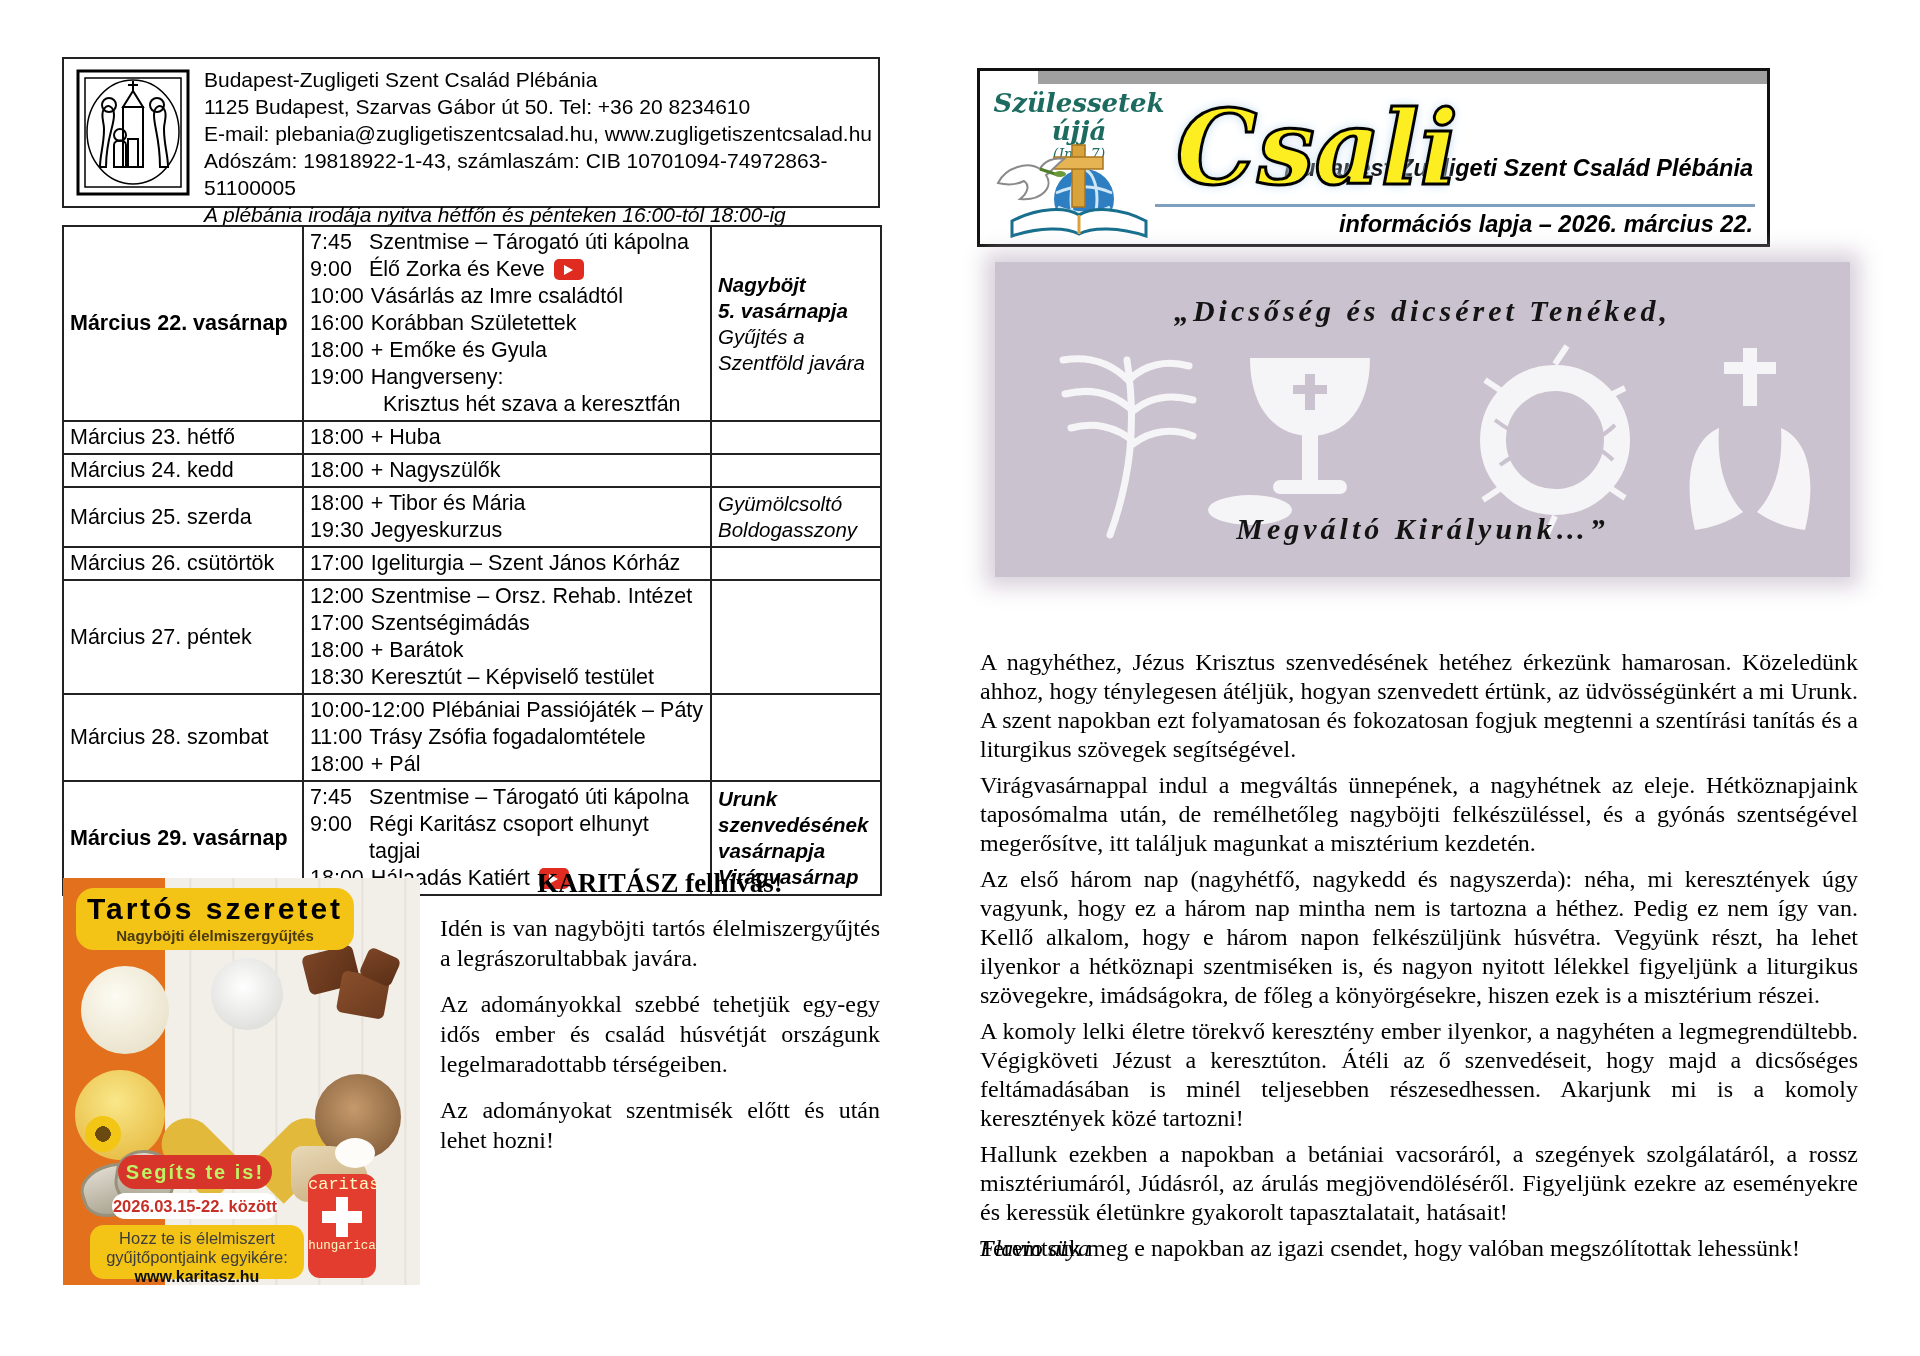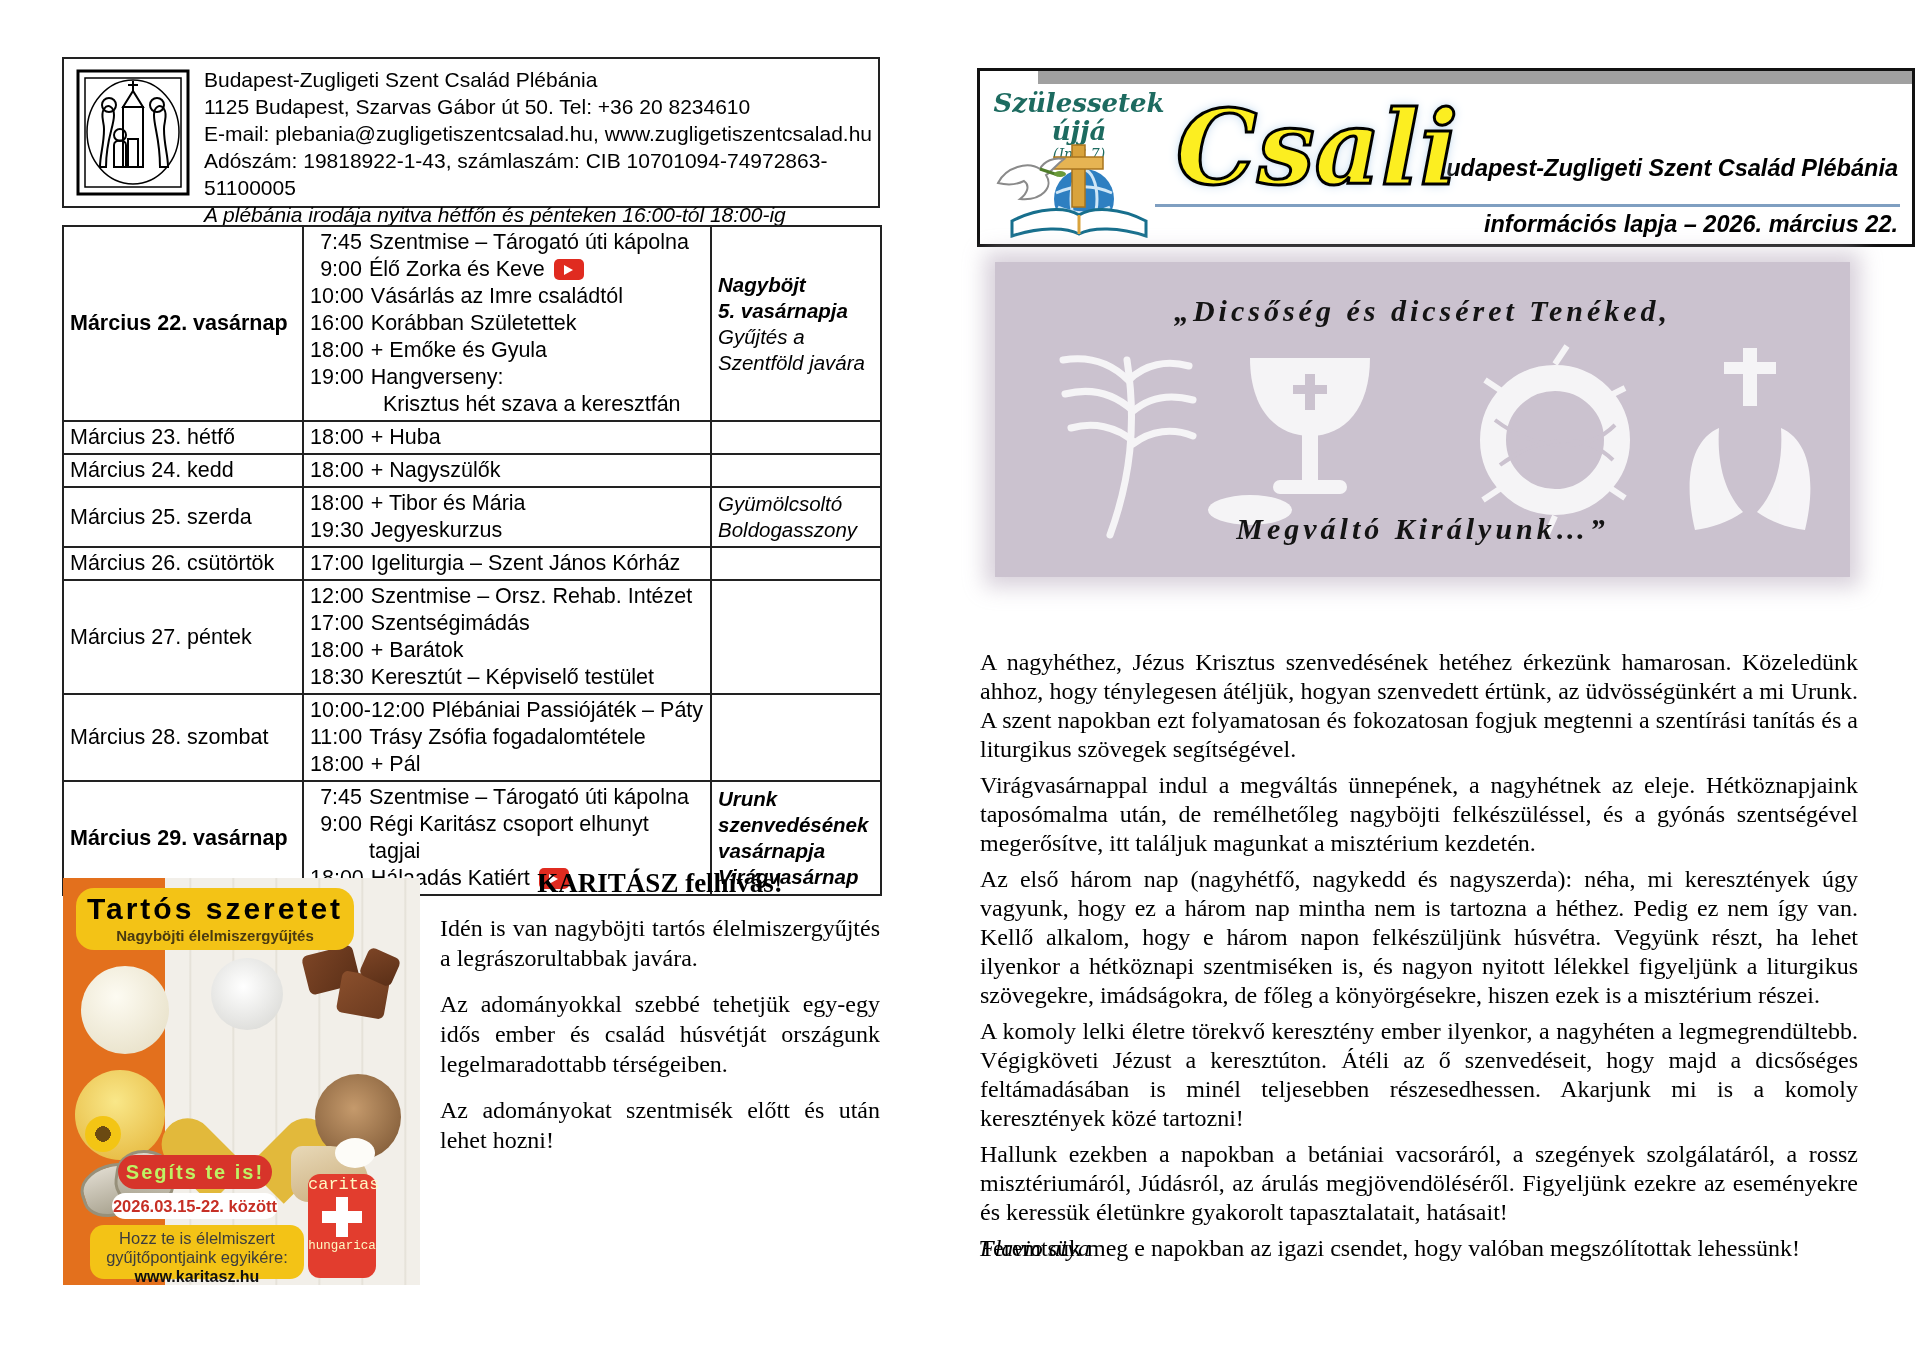--- a/index.html
+++ b/index.html
@@ -14,21 +14,21 @@
       font-size:21px;line-height:27px;}
   .parish-header-text .office{font-style:italic;}
 
   table.schedule{position:absolute;left:62px;top:225px;width:818px;border-collapse:collapse;
       font-size:21.5px;table-layout:fixed;}
   table.schedule td{border:2px solid #222;padding:2px 6px;vertical-align:middle;box-sizing:border-box;}
   td.day{padding-left:9px;}
   td.day.bold{font-weight:bold;}
   td.events{padding:3px 8px;}
   .ev{display:flex;line-height:27px;}
-  .ev-time{min-width:52px;text-align:right;margin-right:7px;white-space:nowrap;flex:none;}
+  .ev-time{min-width:52px;margin-right:7px;white-space:nowrap;flex:none;}
   .ev.indent .ev-text{margin-left:14px;}
   .yt{display:inline-flex;align-self:center;width:30px;height:21px;margin-left:9px;
       background:var(--youtube-red);border-radius:5px;align-items:center;justify-content:center;flex:none;}
   .yt i{display:block;width:0;height:0;border-left:9px solid #fff;
       border-top:5.5px solid transparent;border-bottom:5.5px solid transparent;}
   td.notes{font-size:20.5px;line-height:26px;padding-left:7px;vertical-align:top;padding-top:6px;}
   .note.italic{font-style:italic;}
   .note.bold-italic{font-style:italic;font-weight:bold;}
 
   
@@ -77,21 +77,21 @@
   .caritas-cross::before{content:"";position:absolute;left:14px;top:0;width:12px;height:40px;background:#fff;}
   .caritas-cross::after{content:"";position:absolute;left:0;top:14px;width:40px;height:12px;background:#fff;}
   .caritas-bottom{font-size:12.5px;line-height:16px;}
 
   
   .karitasz{position:absolute;left:440px;top:868px;width:440px;font-family:"Liberation Serif",serif;}
   .karitasz-title{text-align:center;font-weight:bold;font-size:27px;margin:0 0 14px 0;}
   .karitasz p.kpar{font-size:24px;line-height:30px;text-align:justify;margin:0 0 16px 0;}
 
   
-  .newsletter-header{position:absolute;left:977px;top:68px;width:938px;height:179px;
+  .newsletter-header{position:absolute;left:977px;top:68px;width:793px;height:179px;
       border:3px solid #111;box-sizing:border-box;background:#fff;}
   .gray-strip{position:absolute;left:58px;top:0;right:0;height:13px;background:#a0a0a0;}
   .motto{position:absolute;left:6px;top:18px;width:186px;text-align:center;color:var(--motto-teal);
       font-family:"DejaVu Serif",serif;font-style:italic;font-weight:bold;font-size:26px;line-height:28px;}
   .motto-ref{font-size:14px;font-weight:normal;line-height:18px;}
   .logo-scene{position:absolute;left:4px;top:72px;width:190px;height:96px;}
   .csali{position:absolute;left:196px;top:22px;width:260px;text-align:center;
       font-family:"DejaVu Serif",serif;font-style:italic;font-weight:bold;font-size:102px;line-height:110px;
       color:var(--csali-yellow);-webkit-text-stroke:3px #000;
       text-shadow:0 0 12px #bcd6ec,0 0 4px #cfe2f2;z-index:3;}

